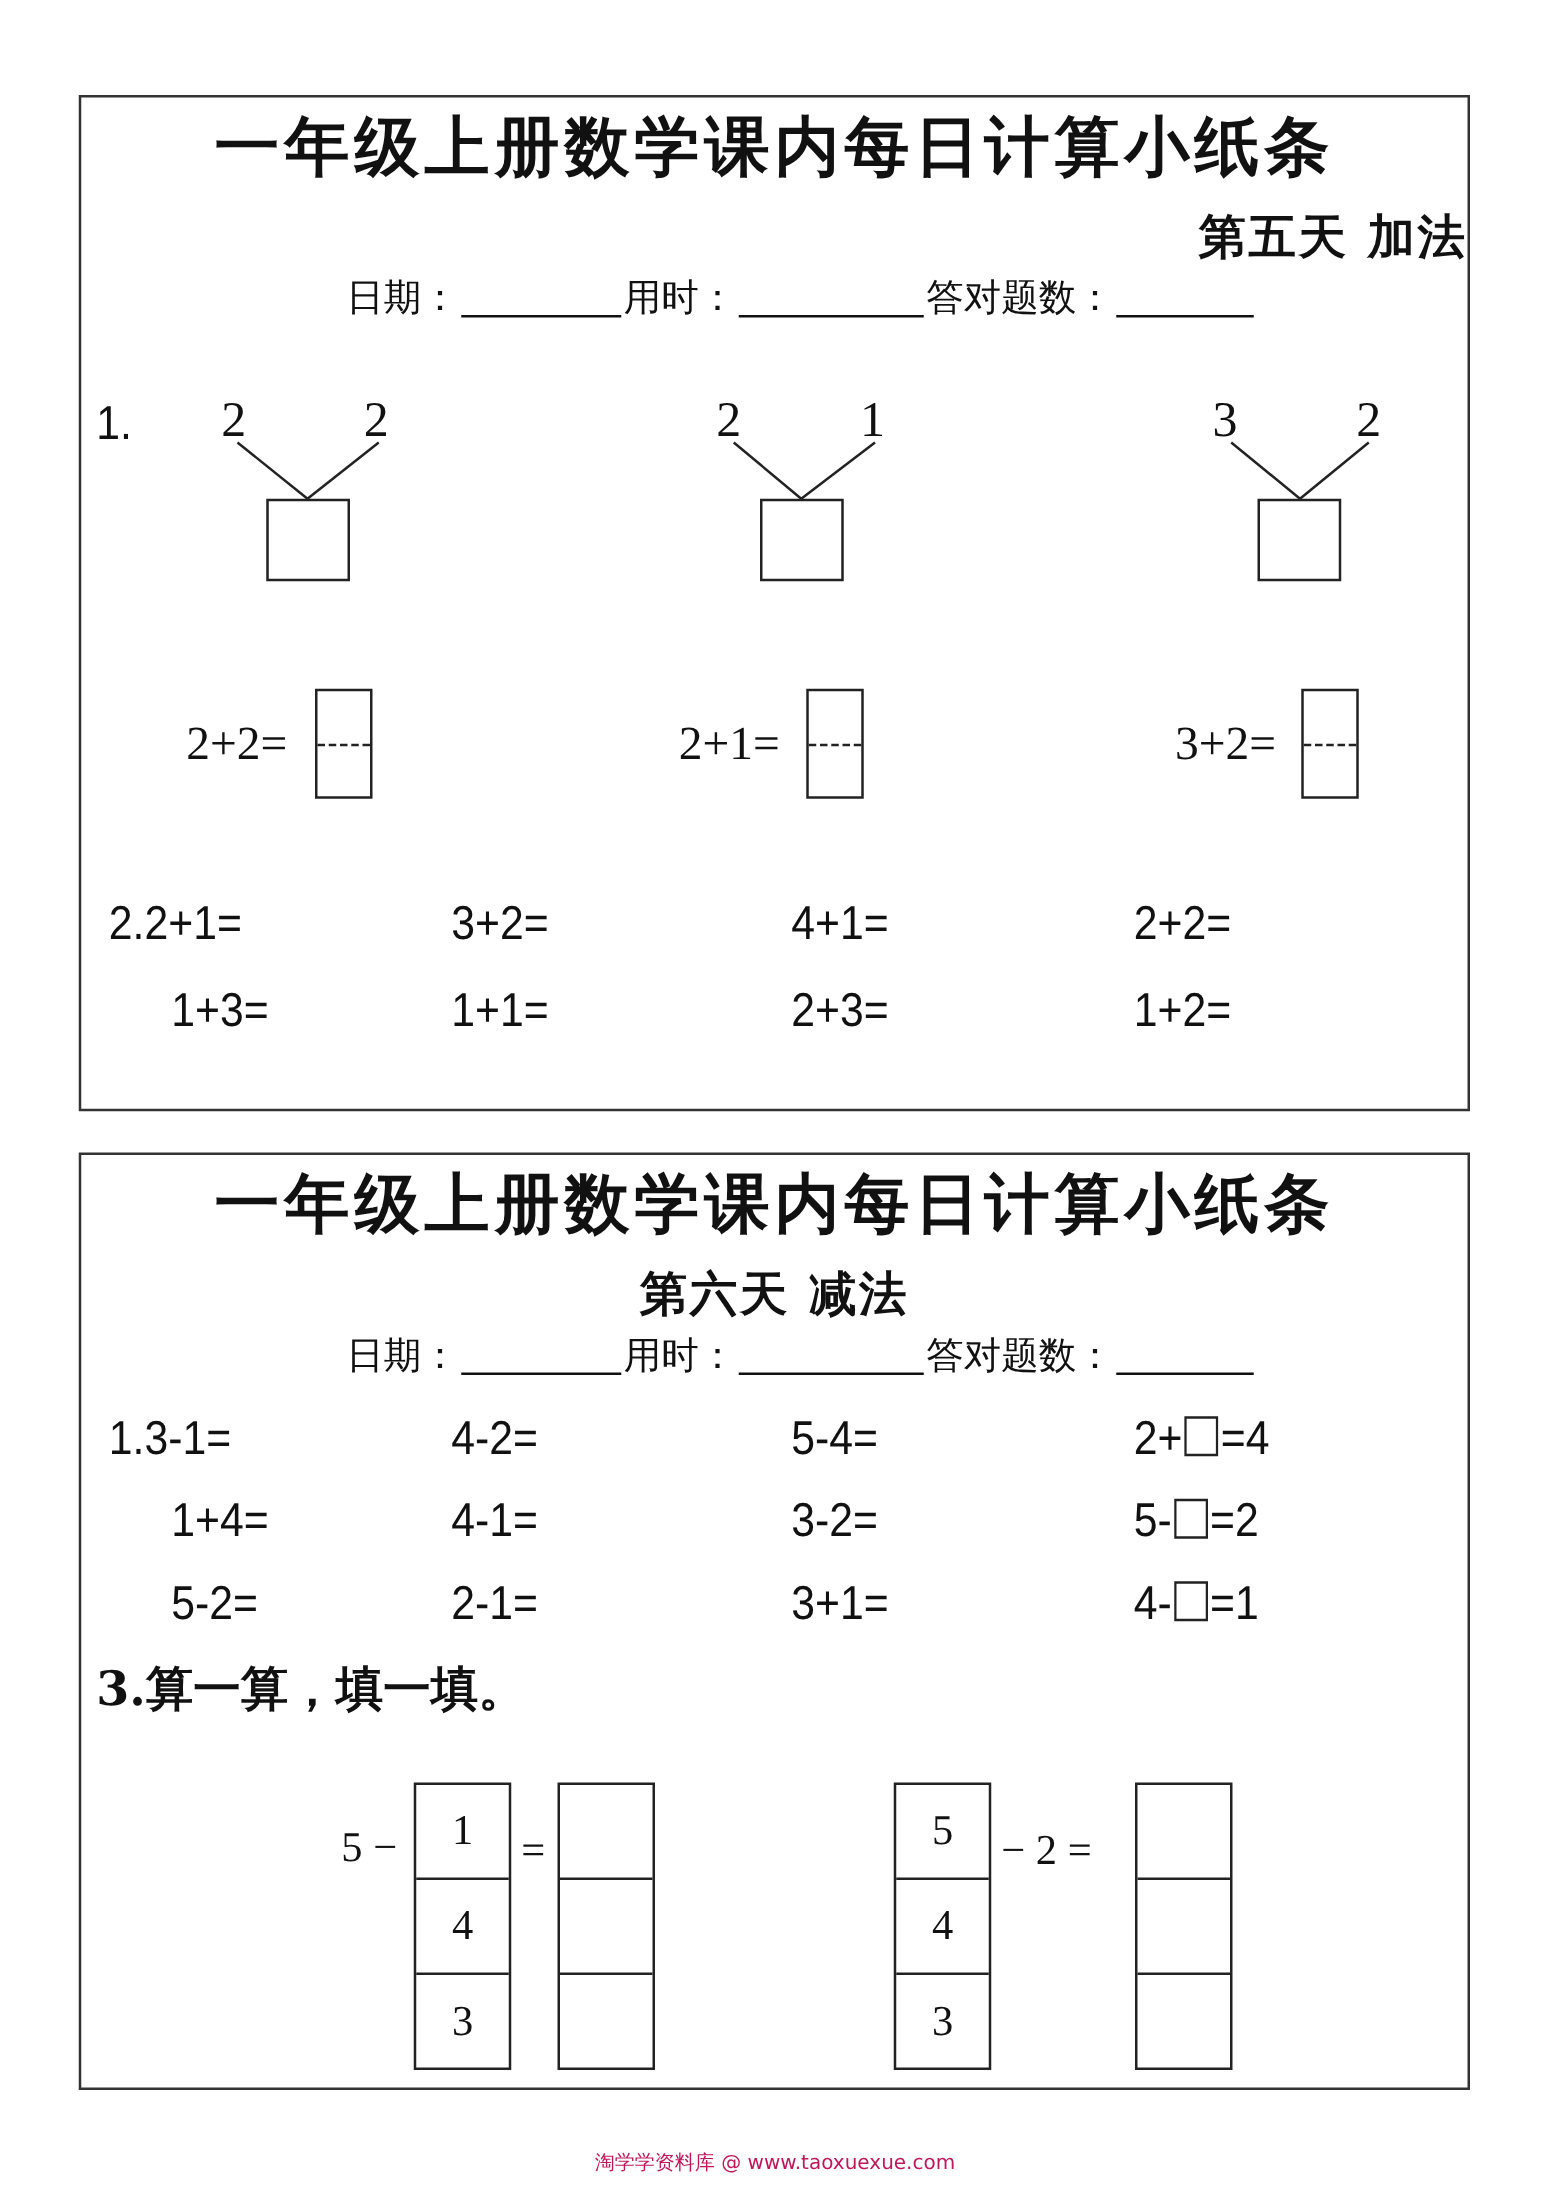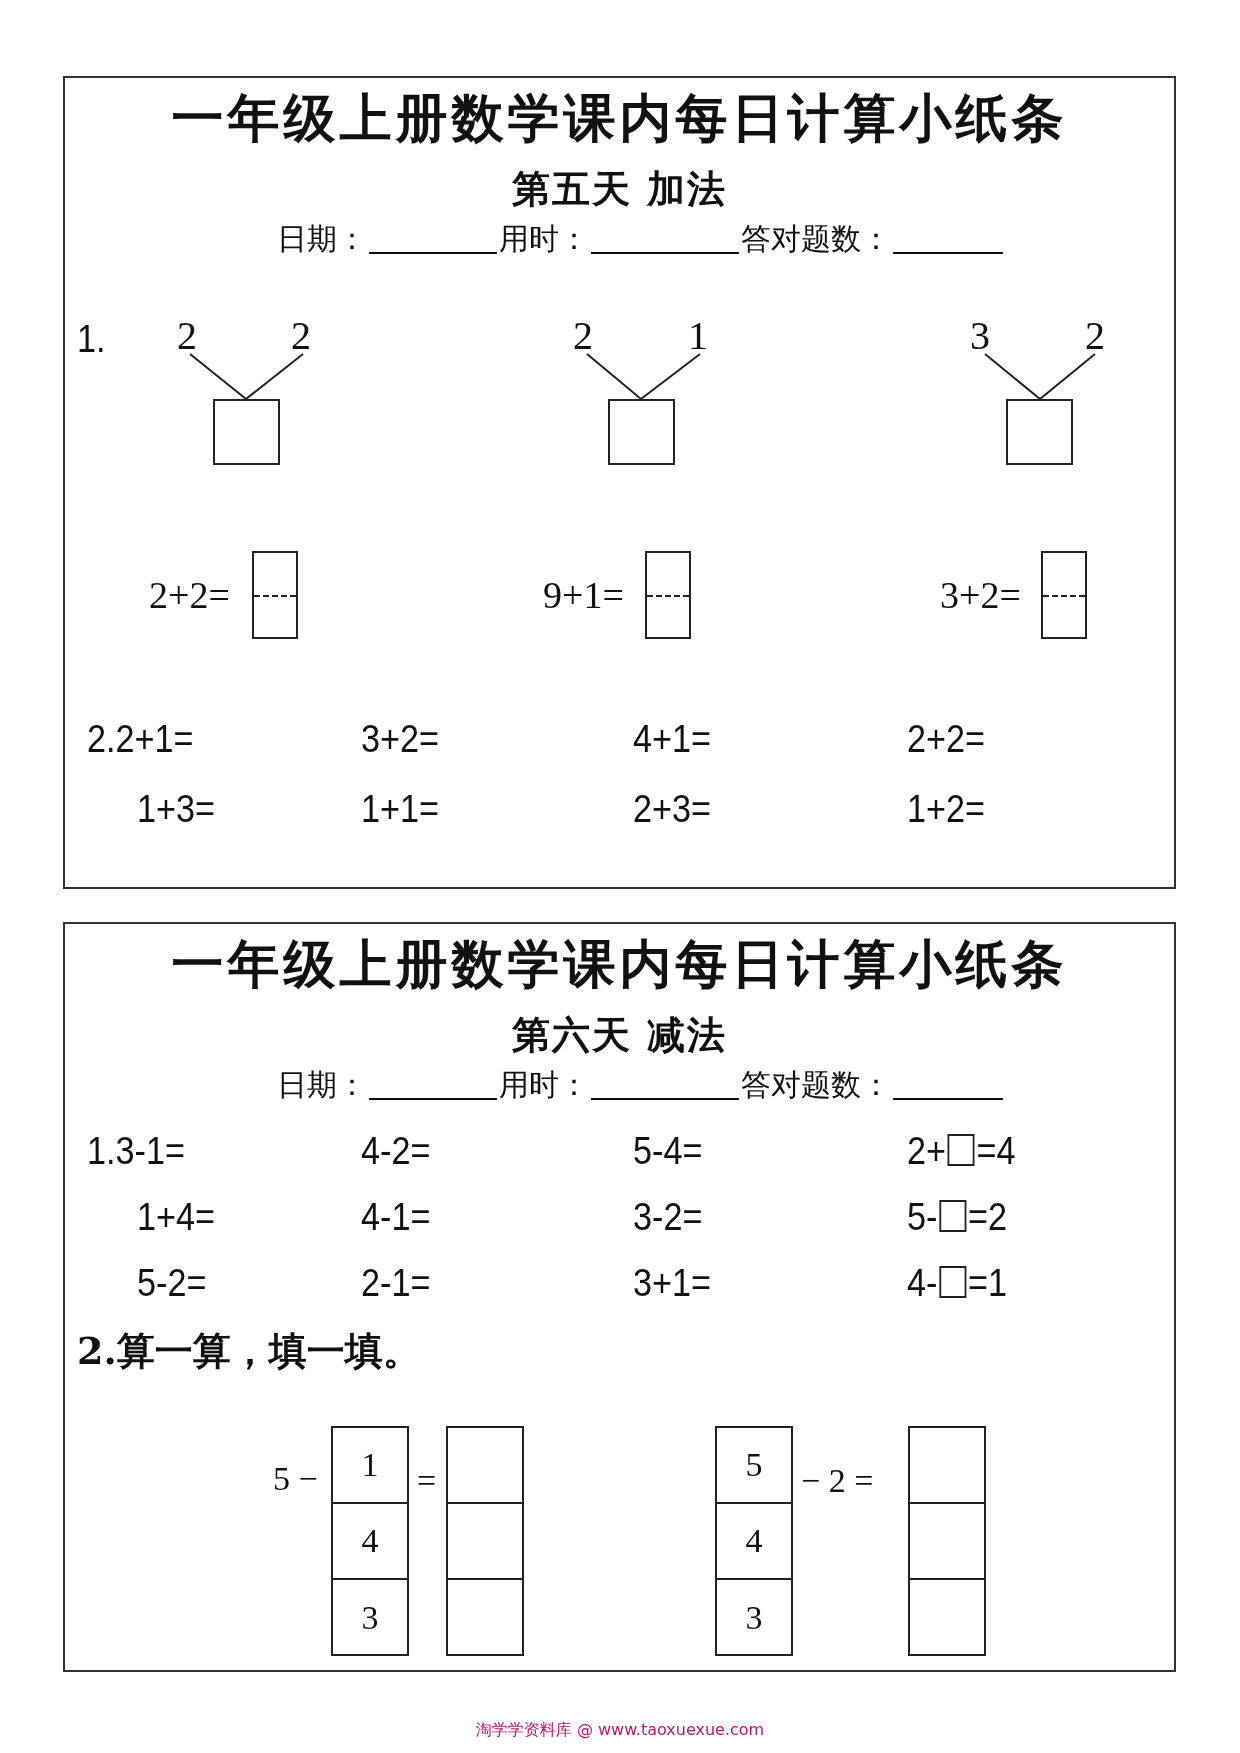--- a/index.html
+++ b/index.html
@@ -23,21 +23,21 @@
   .op { position:absolute; font-family:"Liberation Serif", serif; font-size:34px; line-height:1; white-space:nowrap; }
   .sec2title { position:absolute; font-family:"DejaVu Serif", serif; font-weight:bold; font-size:38px; line-height:1; }
   .footer { position:absolute; top:1720px; left:0; right:0; text-align:center; font-family:"DejaVu Sans", sans-serif; font-size:16px; color:#be185d; }
   svg.lines { position:absolute; left:0; top:0; overflow:visible; }
 </style>
 </head>
 <body>
 
 <div class="card card1">
   <div class="title" style="top:14px;">一年级上册数学课内每日计算小纸条</div>
-  <div class="subtitle" style="top:92px;">第五天  加法</div>
+  <div class="subtitle" style="top:92px;text-align:right;">第五天  加法</div>
 
   <div class="infoline" style="left:212px; top:146px;">
     <span>日期：</span><span class="blank" style="width:128px;"></span><span>用时：</span><span class="blank" style="width:148px;"></span><span>答对题数：</span><span class="blank" style="width:110px;"></span>
   </div>
 
   <div class="eq" style="left:12px; top:242px;">1.</div>
 
   <svg class="lines" width="1113" height="813">
     <line x1="125" y1="276" x2="181" y2="321" stroke="#222" stroke-width="2"></line>
     <line x1="238" y1="276" x2="181" y2="321" stroke="#222" stroke-width="2"></line>
@@ -56,21 +56,21 @@
   <div class="sq" style="left:543px; top:321px; width:67px; height:66px;"></div>
 
   <div class="serifnum" style="left:905px; top:238px;">3</div>
   <div class="serifnum" style="left:1020px; top:238px;">2</div>
   <div class="sq" style="left:941px; top:321px; width:67px; height:66px;"></div>
 
   <div class="serifnum" style="left:84px; top:498px; font-size:38px;">2+2=</div>
   <div class="tallbox" style="left:187px; top:473px;">
       <div class="dash"></div>
     </div>
-  <div class="serifnum" style="left:478px; top:498px; font-size:38px;">9+1=</div>
+  <div class="serifnum" style="left:478px; top:498px; font-size:38px;">2+1=</div>
   <div class="tallbox" style="left:580px; top:473px;">
       <div class="dash"></div>
     </div>
   <div class="serifnum" style="left:875px; top:498px; font-size:38px;">3+2=</div>
   <div class="tallbox" style="left:976px; top:473px;">
       <div class="dash"></div>
     </div>
 
   <div class="eq" style="left:22px; top:642px;">2.2+1=</div>
   <div class="eq" style="left:296px; top:642px;">3+2=</div>
@@ -98,21 +98,21 @@
   <div class="eq" style="left:72px; top:274px;">1+4=</div>
   <div class="eq" style="left:296px; top:274px;">4-1=</div>
   <div class="eq" style="left:568px; top:274px;">3-2=</div>
   <div class="eq" style="left:842px; top:274px;"><span>5-</span><span class="inlinesq"></span><span>=2</span></div>
 
   <div class="eq" style="left:72px; top:340px;">5-2=</div>
   <div class="eq" style="left:296px; top:340px;">2-1=</div>
   <div class="eq" style="left:568px; top:340px;">3+1=</div>
   <div class="eq" style="left:842px; top:340px;"><span>4-</span><span class="inlinesq"></span><span>=1</span></div>
 
-  <div class="sec2title" style="left:12px; top:408px;">2.算一算，填一填。</div>
+  <div class="sec2title" style="left:12px; top:408px;">3.算一算，填一填。</div>
 
   <div class="op" style="left:208px; top:538px;">5 −</div>
   <div class="col" style="left:266px; top:502px; height:230px;">
     <div class="cell">1</div>
     <div class="cell">4</div>
     <div class="cell">3</div>
   </div>
   <div class="op" style="left:352px; top:540px;">=</div>
   <div class="col" style="left:381px; top:502px; height:230px;">
     <div class="cell"></div>

